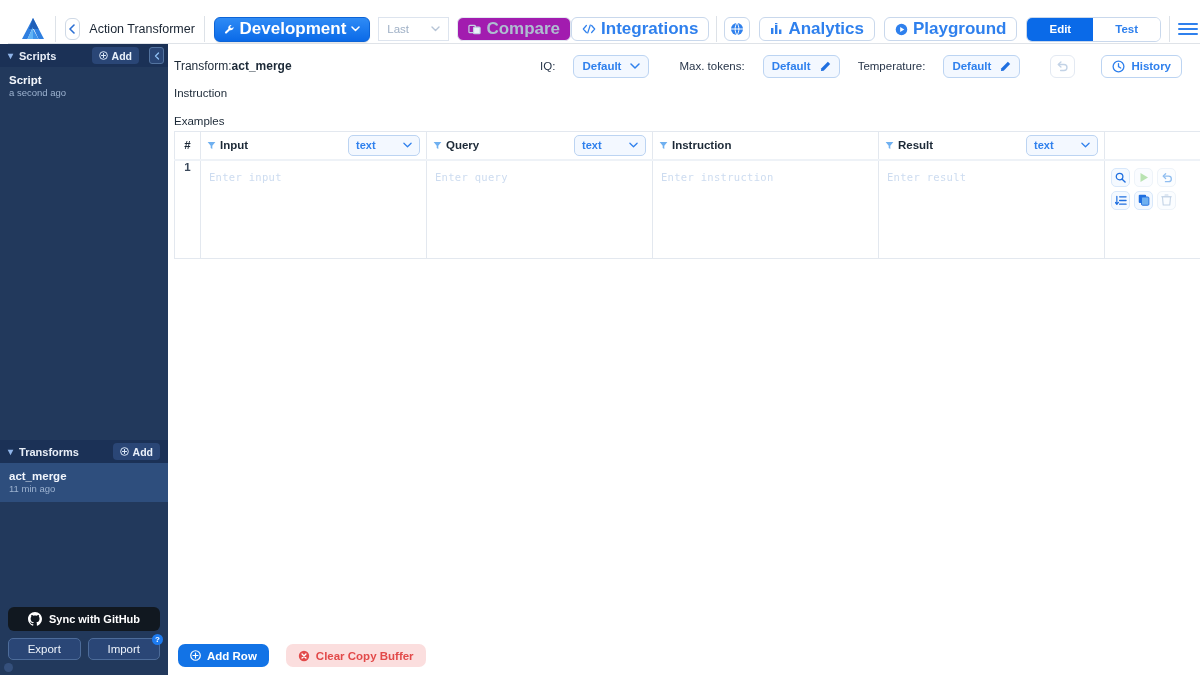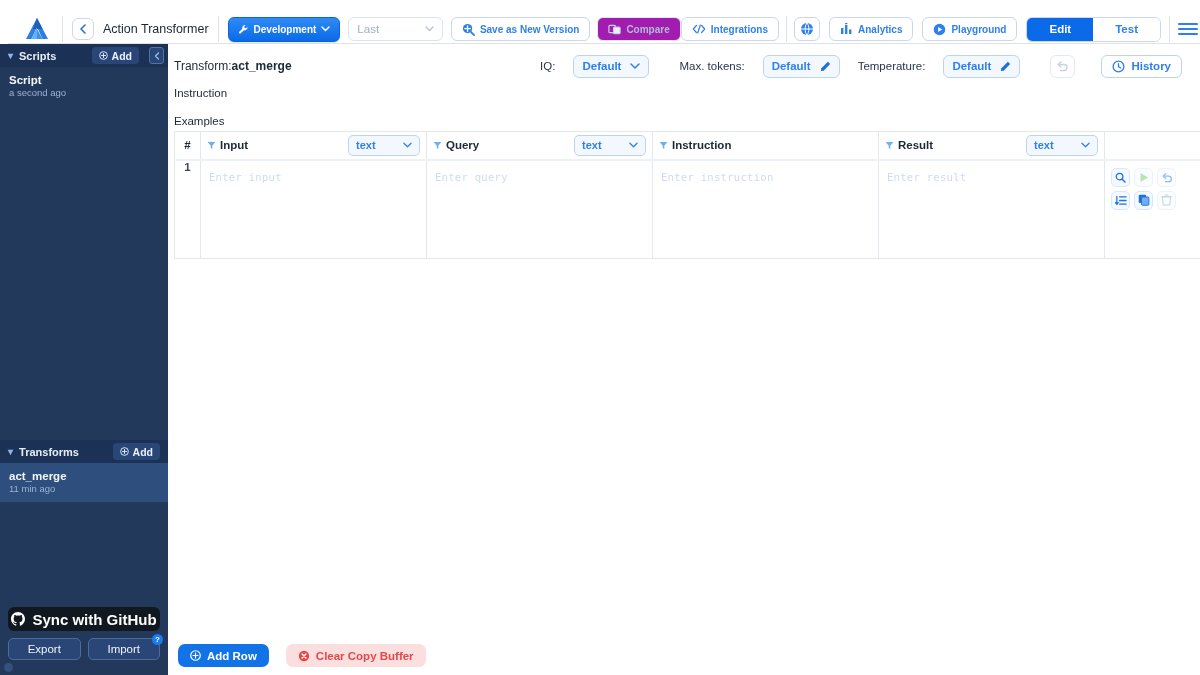--- a/index.html
+++ b/index.html
@@ -24,32 +24,32 @@
   .tb-back {
     width: 22px; height: 22px; border: 1px solid #cfd9e6; border-radius: 6px;
     background: #fff; display: flex; align-items: center; justify-content: center;
     color: #2b6fd4; cursor: pointer;
   }
   .tb-title { font-size: 12.5px; color: #1a2533; margin-left: 9px; font-weight: 400; white-space: nowrap; }
 
   .btn {
     display: inline-flex; align-items: center; gap: 5px;
     height: 24px; padding: 0 10px; border-radius: 6px;
-    font-size: 10px; font-weight: 700; cursor: pointer; white-space: nowrap;
+    font-size: 17px; font-weight: 700; cursor: pointer; white-space: nowrap;
     border: 1px solid transparent; background: #fff;
   }
   .btn-dev {
     background: linear-gradient(#2f8bf5, #0a6ae8);
     color: #fff; border-color: #0d64d6; height: 25px; padding: 0 9px;
     box-shadow: 0 1px 1px rgba(0,0,0,.10);
   }
   .btn-outline { border: 1px solid #c9d8ec; color: #2f80ed; background: #fff; }
   .btn-ghost-disabled { border: 1px solid #e2e8f1; color: #aebdd0; background: #a21caf; font-weight: 700; }
   .sel-last {
-    width: 96px; height: 24px; border: 1px solid #dde4ee; border-radius: 6px;
+    width: 96px; height: 24px; border: 1px solid #dde4ee; border-radius: 0;
     background: #fff; color: #9fb0c6; font-size: 11.5px;
     display: flex; align-items: center; padding: 0 8px; justify-content: space-between;
   }
   .seg {
     display: flex; border: 1px solid #c9d8ec; border-radius: 6px; overflow: hidden; height: 25px;
   }
   .seg > div {
     display: flex; align-items: center; justify-content: center;
     font-size: 11.5px; font-weight: 700; cursor: pointer; padding: 0 22px;
   }
@@ -86,21 +86,21 @@
   }
   .sb-item { padding: 6px 9px 7px; cursor: pointer; }
   .sb-item .nm { font-size: 11.5px; font-weight: 700; color: #f2f6fc; line-height: 14px; }
   .sb-item .tm { font-size: 9.5px; color: #9db3d0; line-height: 12px; }
   .sb-item.sel { background: #2e4e7d; }
 
   .sb-bottom { position: absolute; left: 0; bottom: 0; width: 168px; padding: 8px; }
   .gh {
     height: 24px; background: #111820; border-radius: 6px; color: #fff;
     display: flex; align-items: center; justify-content: center; gap: 7px;
-    font-size: 15px; font-weight: 700; cursor: pointer; margin-bottom: 7px;
+    font-size: 11px; font-weight: 700; cursor: pointer; margin-bottom: 7px;
   }
   .row2 { display: flex; gap: 7px; margin-bottom: 7px; }
   .sb-btn {
     flex: 1; height: 22px; background: #2a4676; border: 1px solid #4d6c9a; border-radius: 5px;
     color: #eef4fc; font-size: 11.5px; display: flex; align-items: center; justify-content: center;
     cursor: pointer; position: relative;
   }
   .badge-q {
     position: absolute; right: -4px; top: -5px; width: 11px; height: 11px; border-radius: 50%;
     background: #1d7bf0; color: #fff; font-size: 8px; font-weight: 700;
@@ -227,30 +227,20 @@
 
     <div class="sel-last" style="margin-right:8px;">
       <span>Last</span>
       <span>
         <svg width="9" height="6" viewBox="0 0 9 6">
             <path d="M1 1 L4.5 4.5 L8 1" stroke="#b6c4d6" stroke-width="1.4" fill="none" stroke-linecap="round" stroke-linejoin="round"></path>
           </svg>
       </span>
     </div>
 
-    <div class="btn btn-outline" style="margin-right:7px;">
-      <span>
-        <svg width="13" height="13" viewBox="0 0 14 14">
-            <circle cx="6" cy="6" r="5" fill="#2f80ed"></circle>
-            <path d="M6 3 L6 9 M3 6 L9 6" stroke="#fff" stroke-width="1.4" stroke-linecap="round"></path>
-            <path d="M9 9 L13 13" stroke="#2f80ed" stroke-width="2" stroke-linecap="round"></path>
-          </svg>
-      </span>
-      <span>Save as New Version</span>
-    </div>
 
     <div class="btn btn-ghost-disabled">
       <span>
         <svg width="13" height="12" viewBox="0 0 14 12">
             <rect x="1" y="2" width="7" height="8" rx="1" fill="none" stroke="#c3d1e2" stroke-width="1.3"></rect>
             <rect x="6" y="4" width="7" height="7" rx="1" fill="#eaf1f9" stroke="#c3d1e2" stroke-width="1.3"></rect>
           </svg>
       </span>
       <span>Compare</span>
     </div>

